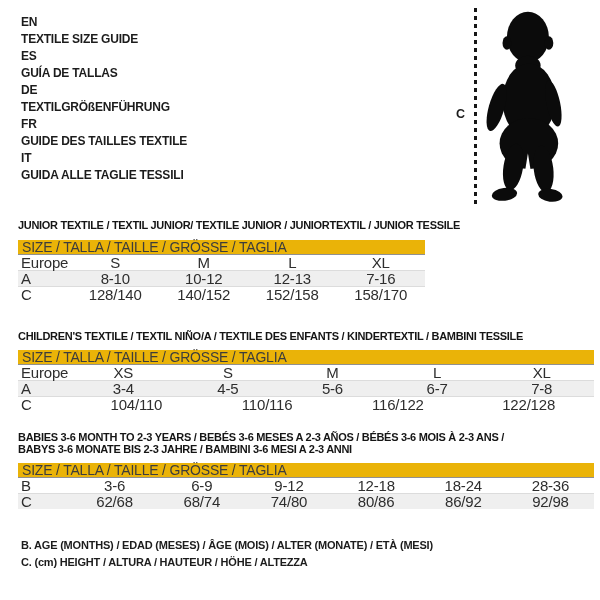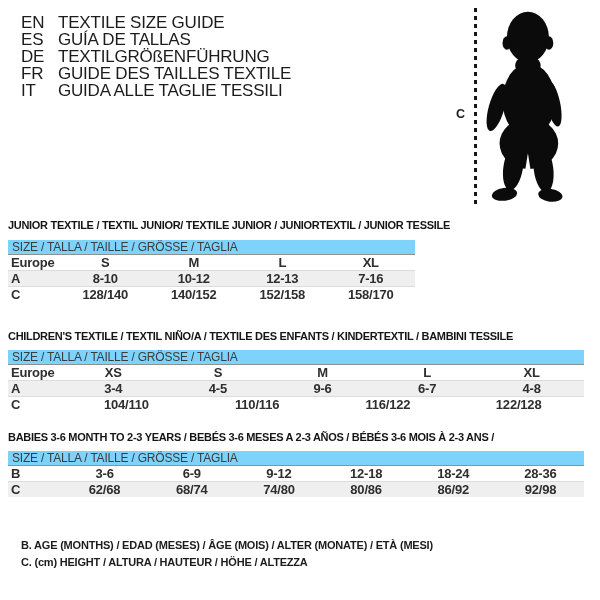--- a/index.html
+++ b/index.html
@@ -4,47 +4,47 @@
 <style>
   html,body{margin:0;padding:0;}
   body{
     width:600px;height:600px;position:relative;background:#ffffff;
     font-family:"Liberation Sans", sans-serif;color:#1c1c1c;overflow:hidden;
   }
   .abs{position:absolute;}
 
   
   .lang-block{top:14px;left:21px;}
-  .lang-row{display:flex;line-height:17px;font-size:17px;font-weight:normal;letter-spacing:-0.2px;}
+  .lang-row{display:flex;line-height:17px;font-size:12px;font-weight:bold;letter-spacing:-0.2px;flex-direction:column;}
   .lang-code{width:37px;}
 
   
   .height-line{
     left:474px;top:8px;width:3px;height:198px;
     background:repeating-linear-gradient(to bottom,#161616 0 4px,transparent 4px 8px);
   }
   .height-label{left:456px;top:107px;font-size:12.5px;font-weight:bold;}
   .baby-svg{left:482px;top:6px;width:84px;height:197px;}
 
   
-  .section{left:8px;}
+  .section{left:18px;}
   .sec-title{font-size:11px;font-weight:bold;letter-spacing:-0.3px;color:#151515;white-space:nowrap;}
   .sec-junior{top:219px;width:407px;}
   .sec-children{top:330px;width:576px;}
   .sec-babies{top:431px;width:576px;}
   .sec-junior .size-table{margin-top:9px;}
   .sec-children .size-table{margin-top:2px;}
   .sec-babies .size-table{margin-top:2px;}
 
   
   .size-bar{
-    height:14px;line-height:14px;background:#7dd3fc;border-bottom:1px solid #909090;
-    color:#3c3c3c;font-size:12px;letter-spacing:-0.2px;padding-left:4px;margin-top:8px;
+    height:14px;line-height:14px;background:#eab308;border-bottom:1px solid #909090;
+    color:#3c3c3c;font-size:14px;letter-spacing:-0.2px;padding-left:4px;margin-top:8px;
   }
-  .t-row{display:flex;height:15px;line-height:15px;font-size:13px;color:#2e2e2e;letter-spacing:-0.2px;font-weight:bold;}
+  .t-row{display:flex;height:15px;line-height:15px;font-size:15px;color:#2e2e2e;letter-spacing:-0.2px;}
   .t-row.bordered{border-top:1px solid #dcdcdc;}
   .t-row.alt{background:#efefef;}
   .t-label{width:50px;padding-left:3px;}
   .t-cell{flex:1;text-align:center;}
 
   
   .notes{top:537px;left:21px;}
   .note-line{font-size:11px;font-weight:bold;line-height:16.5px;letter-spacing:-0.2px;white-space:nowrap;}
 </style>
 </head>
@@ -130,36 +130,37 @@
       <div class="t-cell">XS</div>
       <div class="t-cell">S</div>
       <div class="t-cell">M</div>
       <div class="t-cell">L</div>
       <div class="t-cell">XL</div>
     </div>
     <div class="t-row bordered alt">
       <div class="t-label">A</div>
       <div class="t-cell">3-4</div>
       <div class="t-cell">4-5</div>
-      <div class="t-cell">9-6</div>
+      <div class="t-cell">5-6</div>
       <div class="t-cell">6-7</div>
-      <div class="t-cell">4-8</div>
+      <div class="t-cell">7-8</div>
     </div>
     <div class="t-row bordered">
       <div class="t-label">C</div>
       <div class="t-cell">104/110</div>
       <div class="t-cell">110/116</div>
       <div class="t-cell">116/122</div>
       <div class="t-cell">122/128</div>
     </div>
   </div>
 </div>
 
 <div class="abs section sec-babies">
   <div class="sec-title">BABIES 3-6 MONTH TO 2-3 YEARS / BEBÉS 3-6 MESES A 2-3 AÑOS / BÉBÉS 3-6 MOIS À 2-3 ANS /</div>
+  <div class="sec-title">BABYS 3-6 MONATE BIS 2-3 JAHRE / BAMBINI 3-6 MESI A 2-3 ANNI</div>
   <div class="size-table">
     <div class="size-bar">SIZE / TALLA / TAILLE / GRÖSSE / TAGLIA</div>
     <div class="t-row">
       <div class="t-label">B</div>
       <div class="t-cell">3-6</div>
       <div class="t-cell">6-9</div>
       <div class="t-cell">9-12</div>
       <div class="t-cell">12-18</div>
       <div class="t-cell">18-24</div>
       <div class="t-cell">28-36</div>

